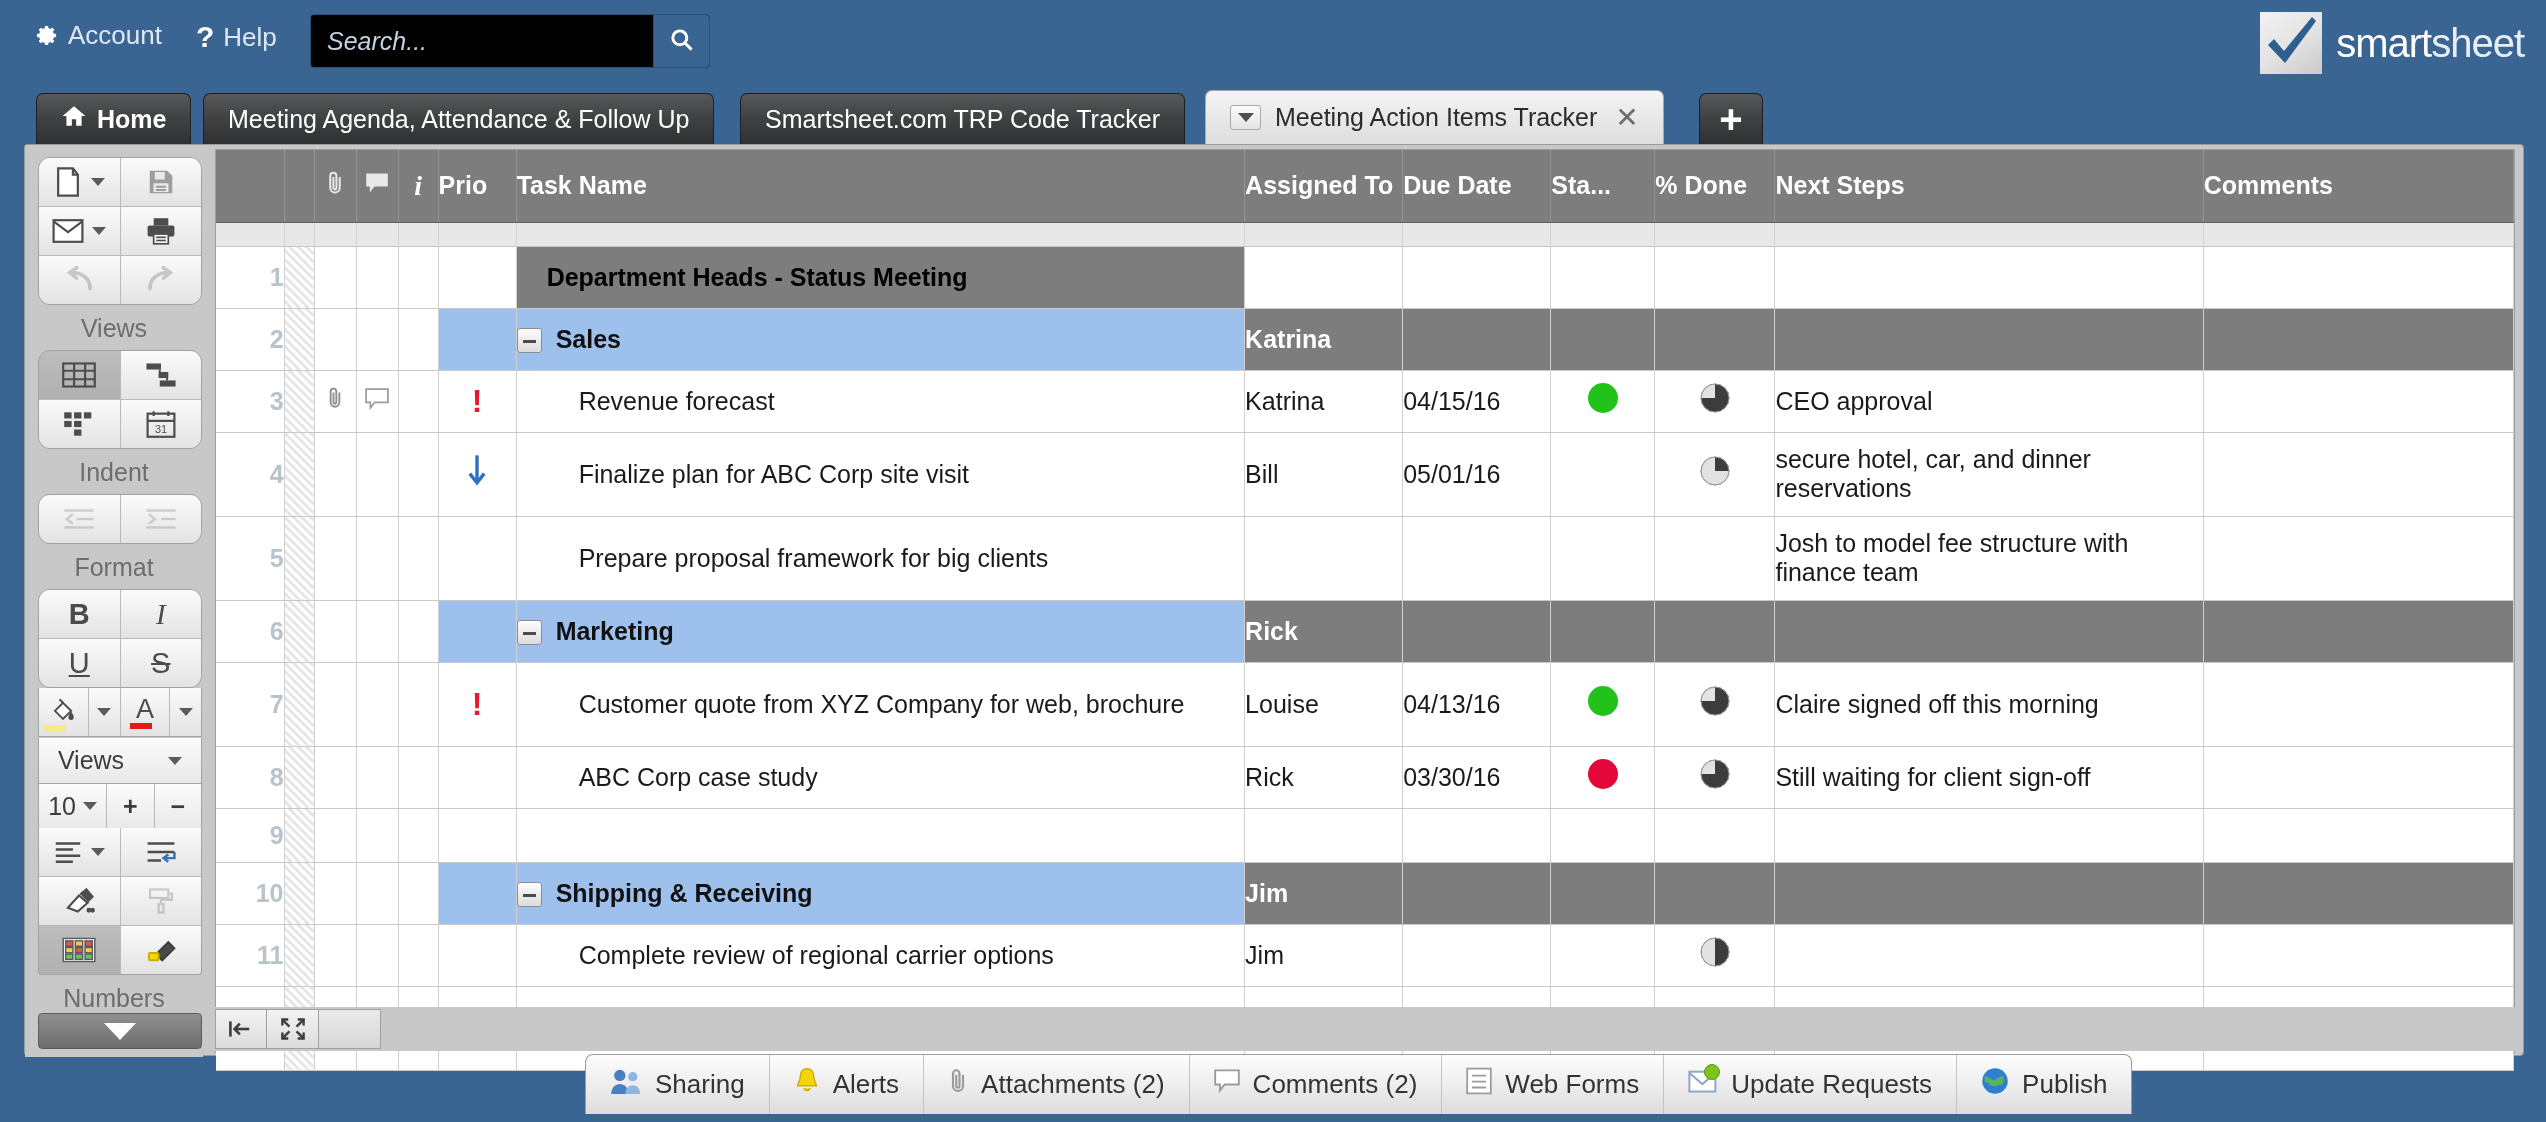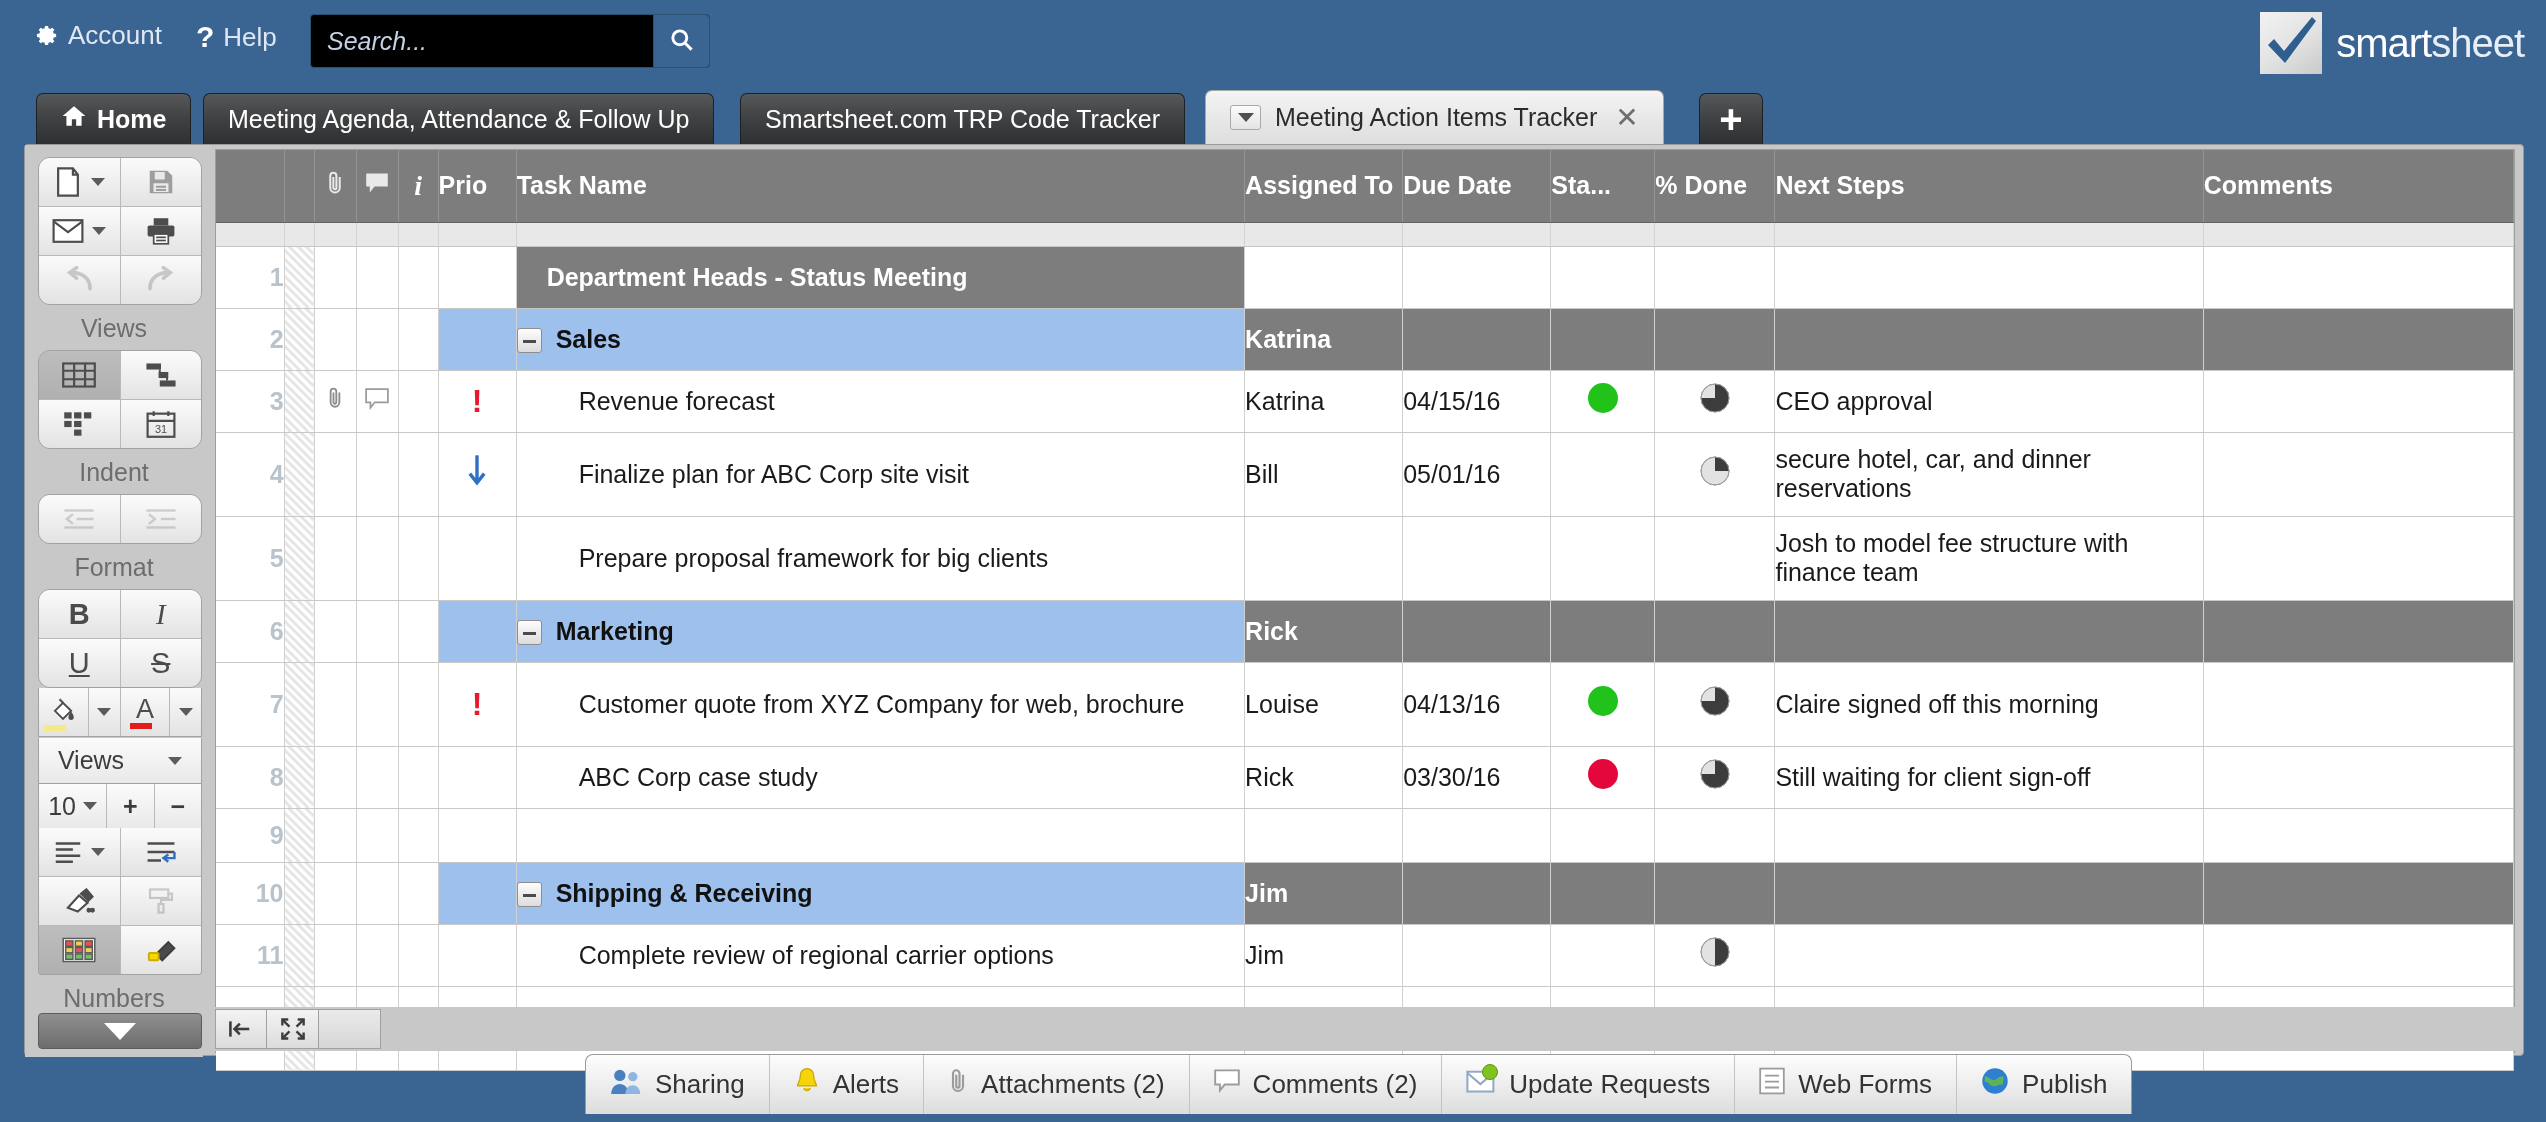--- a/index.html
+++ b/index.html
@@ -162,21 +162,21 @@
   td.rn{
     background:#ffffff; color:#b9c3cc; font-size:25px; text-align:right;
     padding-right:14px; font-weight:bold;
   }
   td.hatch{
     background:repeating-linear-gradient(45deg,#ffffff 0 3px,#e4e4e4 3px 6px);
     border-right:1px solid #d0d0d0;
   }
   td.center{ text-align:center; padding:0; }
   
-  tr.titlerow td.tit{ background:#7d7d7d; color:#ffffff; font-weight:bold; }
+  tr.titlerow td.tit{ background:#7d7d7d; color:#000000; font-weight:bold; }
   tr.parent td.pri{ background:#9ec0ec; }
   tr.parent td.tit{ background:#9ec0ec; font-weight:bold; color:#111; }
   tr.parent td.gray{ background:#7d7d7d; color:#ffffff; font-weight:bold;}
   .collapse{
     display:inline-block;width:25px;height:25px;
     background:linear-gradient(180deg,#fdfdfd,#dcdcdc);
     border:1px solid #8e8e8e;border-radius:3px;
     position:relative;vertical-align:middle;margin-right:14px;
   }
   .collapse:after{
@@ -853,44 +853,44 @@
   <div class="bb">
     <span>
       <svg width="26" height="24" viewBox="0 0 22 20" fill="#ffffff" stroke="#9b9b9b" stroke-width="1.6">
         <path d="M1 1 h20 v12 H9 L5 18 v-5 H1 Z"></path>
       </svg>
     </span>
     <span>Comments (2)</span>
   </div>
 
   <div class="bb">
-    <span style="position:relative;display:inline-block">
-      <svg width="30" height="26" viewBox="0 0 24 21" fill="#ffffff" stroke="#8fa8c4" stroke-width="1.6">
-        <rect x="1" y="3" width="21" height="16"></rect>
-          <path d="M1 4 L11.5 13 L22 4" fill="none"></path>
-      </svg>
-      <span style="position:absolute;right:-2px;top:-4px;width:16px;height:16px;border-radius:50%;
-                   background:#7ec31e;border:1px solid #5c9712;display:block"></span>
-    </span>
-    <span>Update Requests</span>
-  </div>
-
-  <div class="bb">
     <span>
       <svg width="26" height="28" viewBox="0 0 22 23" fill="#ffffff" stroke="#9b9b9b" stroke-width="1.5">
         <rect x="1" y="1" width="20" height="21"></rect>
         <line x1="5" y1="7" x2="17" y2="7"></line>
           <line x1="5" y1="12" x2="17" y2="12"></line>
         <line x1="5" y1="17" x2="17" y2="17"></line>
       </svg>
     </span>
     <span>Web Forms</span>
   </div>
 
   <div class="bb">
+    <span style="position:relative;display:inline-block">
+      <svg width="30" height="26" viewBox="0 0 24 21" fill="#ffffff" stroke="#8fa8c4" stroke-width="1.6">
+        <rect x="1" y="3" width="21" height="16"></rect>
+          <path d="M1 4 L11.5 13 L22 4" fill="none"></path>
+      </svg>
+      <span style="position:absolute;right:-2px;top:-4px;width:16px;height:16px;border-radius:50%;
+                   background:#7ec31e;border:1px solid #5c9712;display:block"></span>
+    </span>
+    <span>Update Requests</span>
+  </div>
+
+  <div class="bb">
     <span>
       <svg width="28" height="28" viewBox="0 0 22 22">
         <circle cx="11" cy="11" r="10" fill="#2f7fd0"></circle>
         <path d="M3 7 c4 1 5 4 8 3 s4-4 7-2 l-1 6 c-3-1-5 2-8 1 s-3-4-6-3z" fill="#5db35d"></path>
       </svg>
     </span>
     <span>Publish</span>
   </div>
 </div>
 

